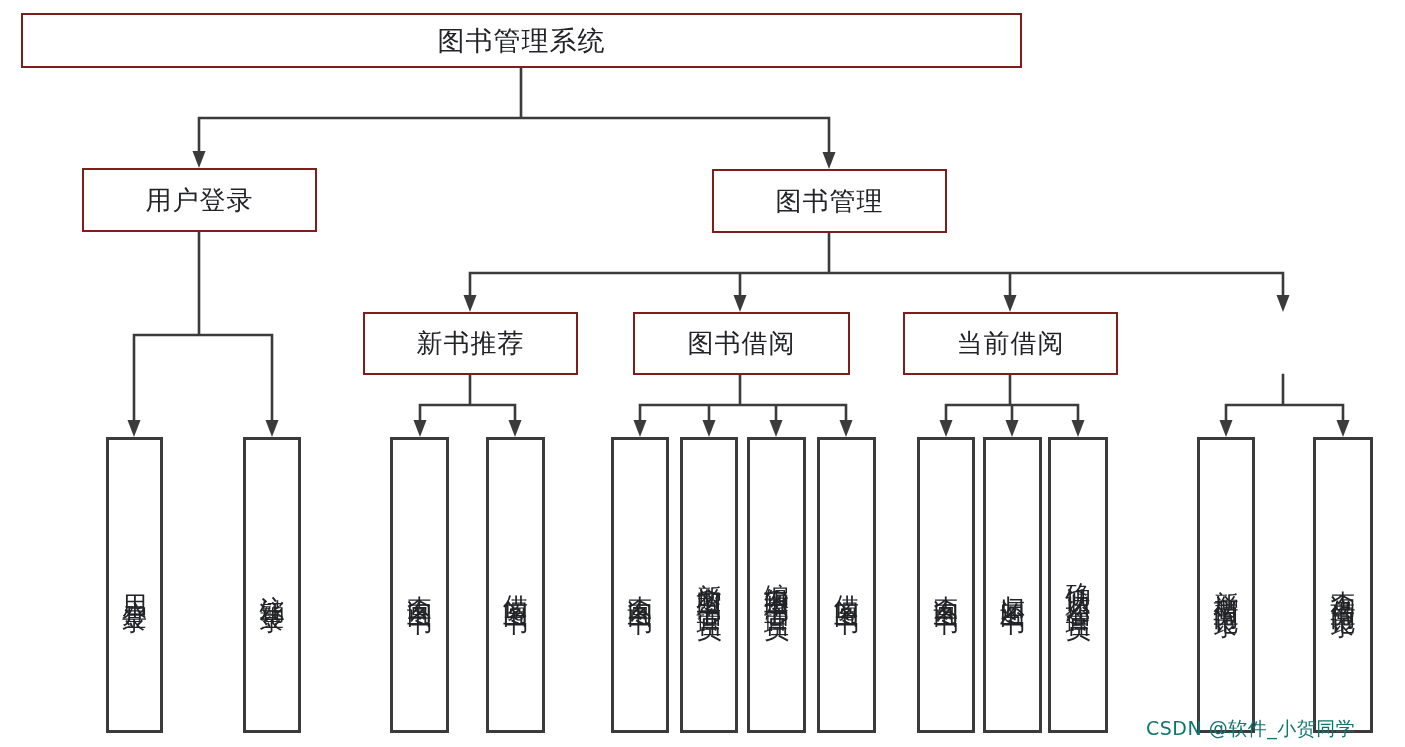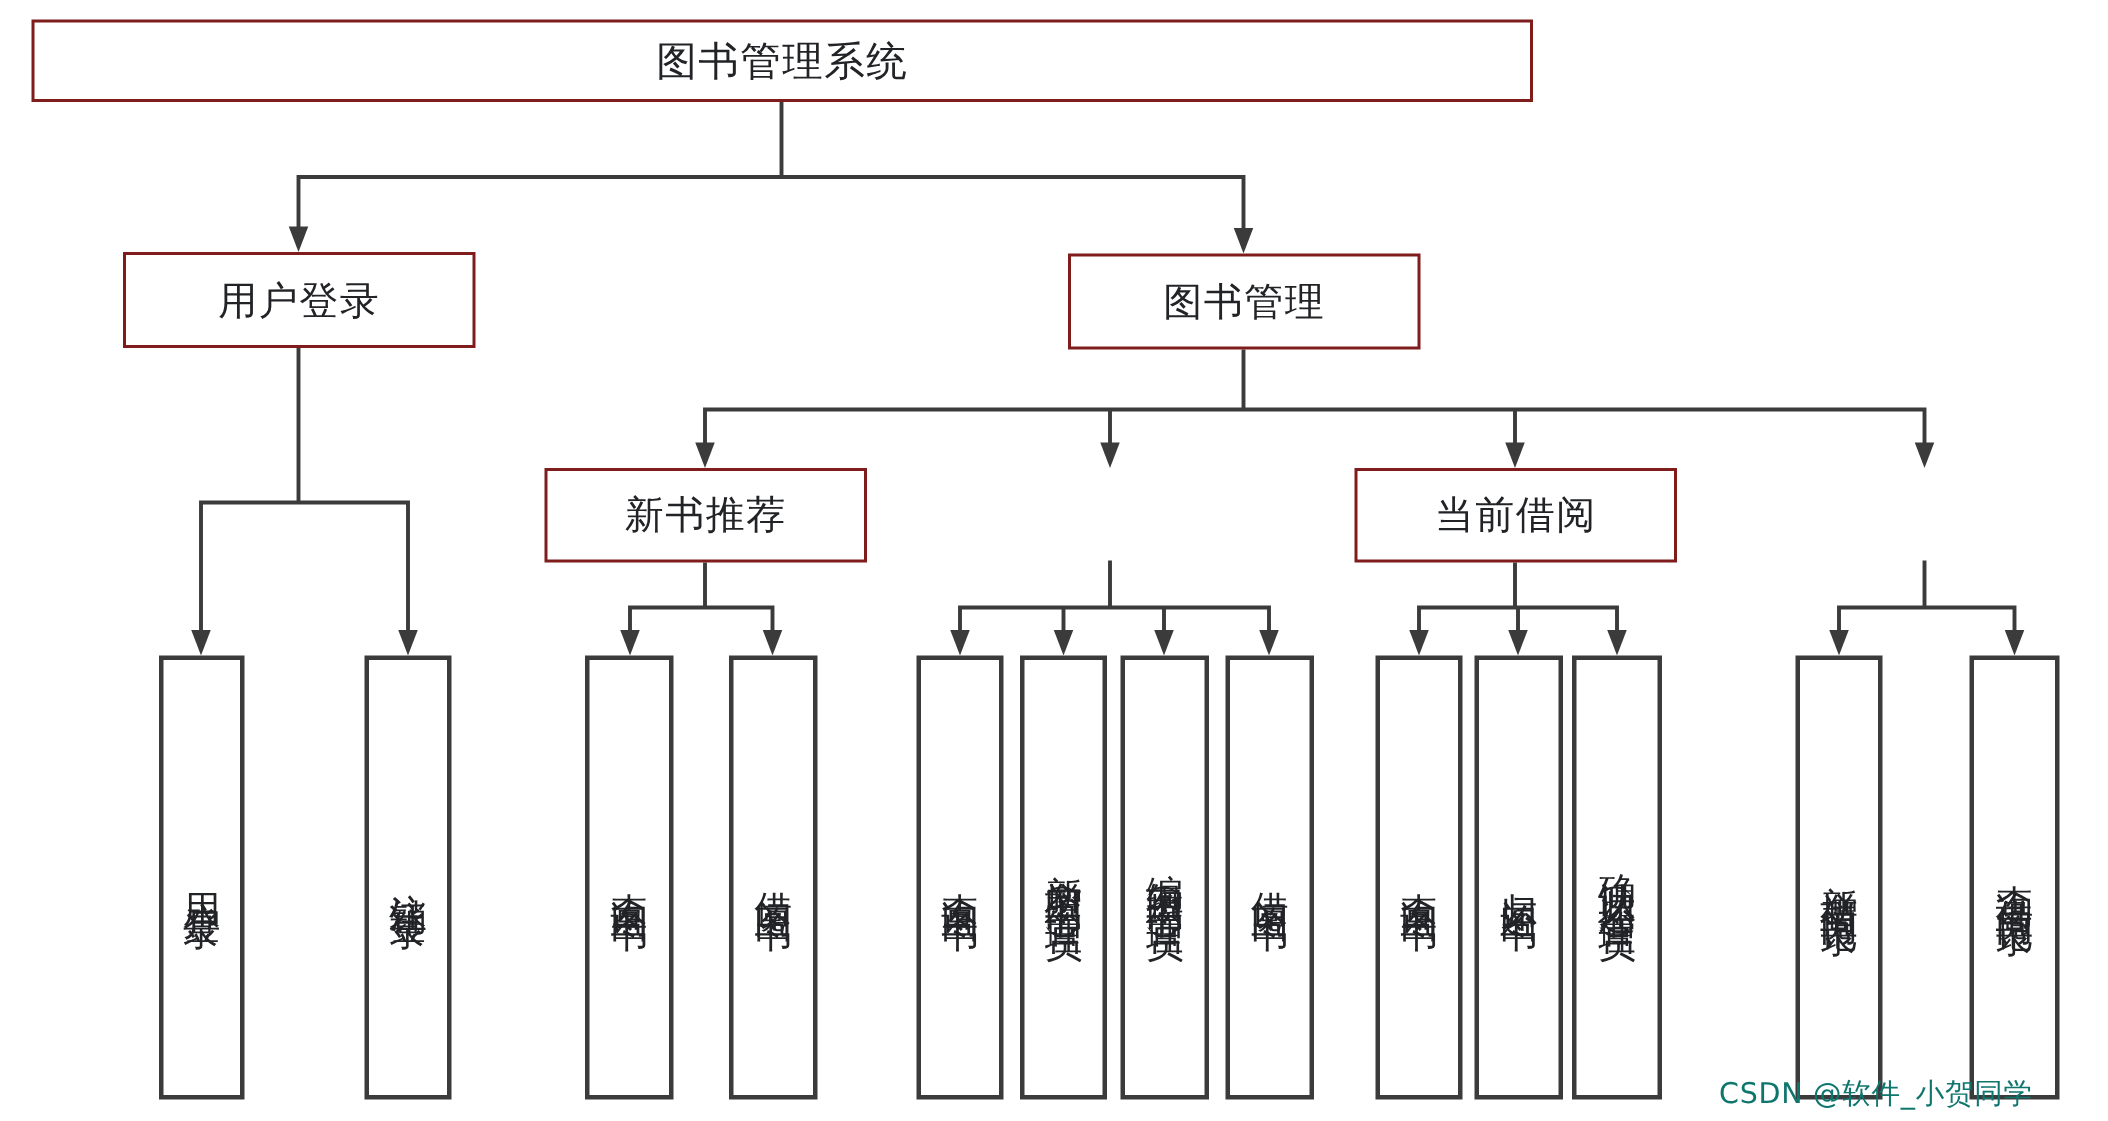--- a/index.html
+++ b/index.html
@@ -135,20 +135,23 @@
   <div class="hbox" id="n-user-login">
     <span class="lbl">用户登录</span>
   </div>
   <div class="hbox" id="n-book-mgmt">
     <span class="lbl">图书管理</span>
   </div>
 
   <div class="hbox" id="n-new-book-rec">
     <span class="lbl">新书推荐</span>
   </div>
+  <div class="hbox" id="n-book-borrow">
+    <span class="lbl">图书借阅</span>
+  </div>
   <div class="hbox" id="n-current-borrow">
     <span class="lbl">当前借阅</span>
   </div>
 
   <div class="vbox" id="l-user-login">
     <span class="vlbl">用户登录</span>
   </div>
   <div class="vbox" id="l-logout">
     <span class="vlbl">注销登录</span>
   </div>

